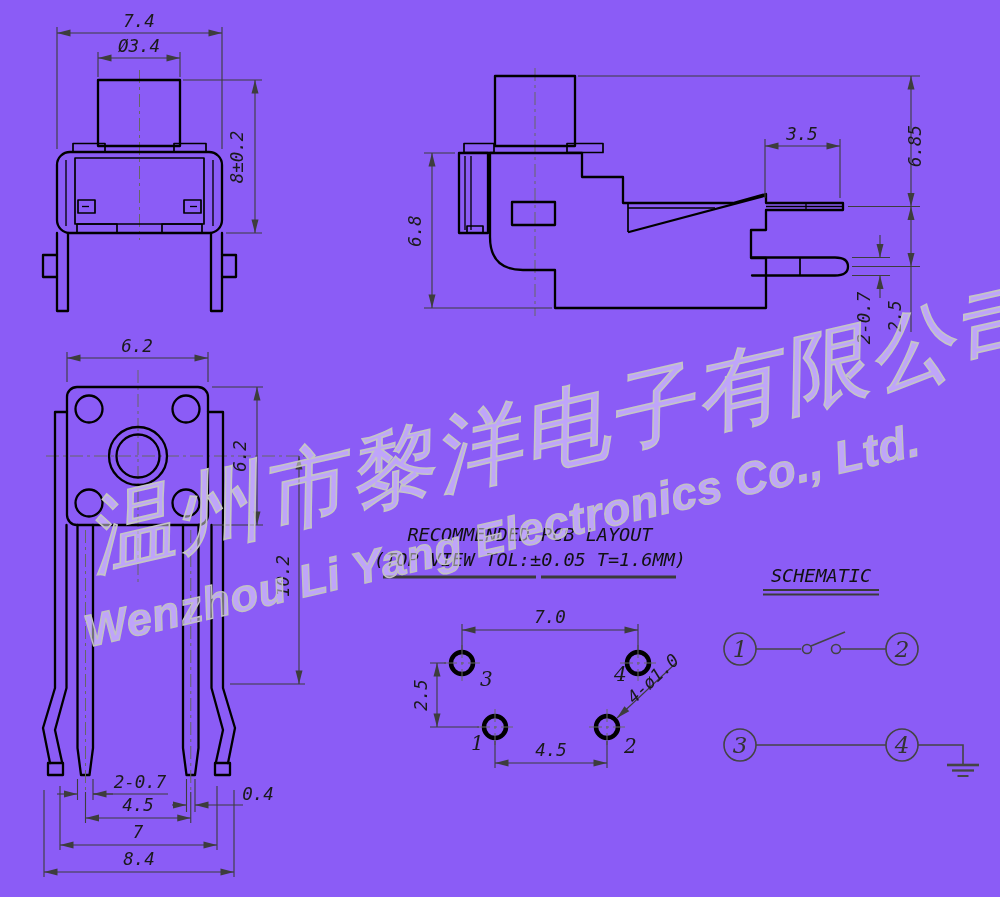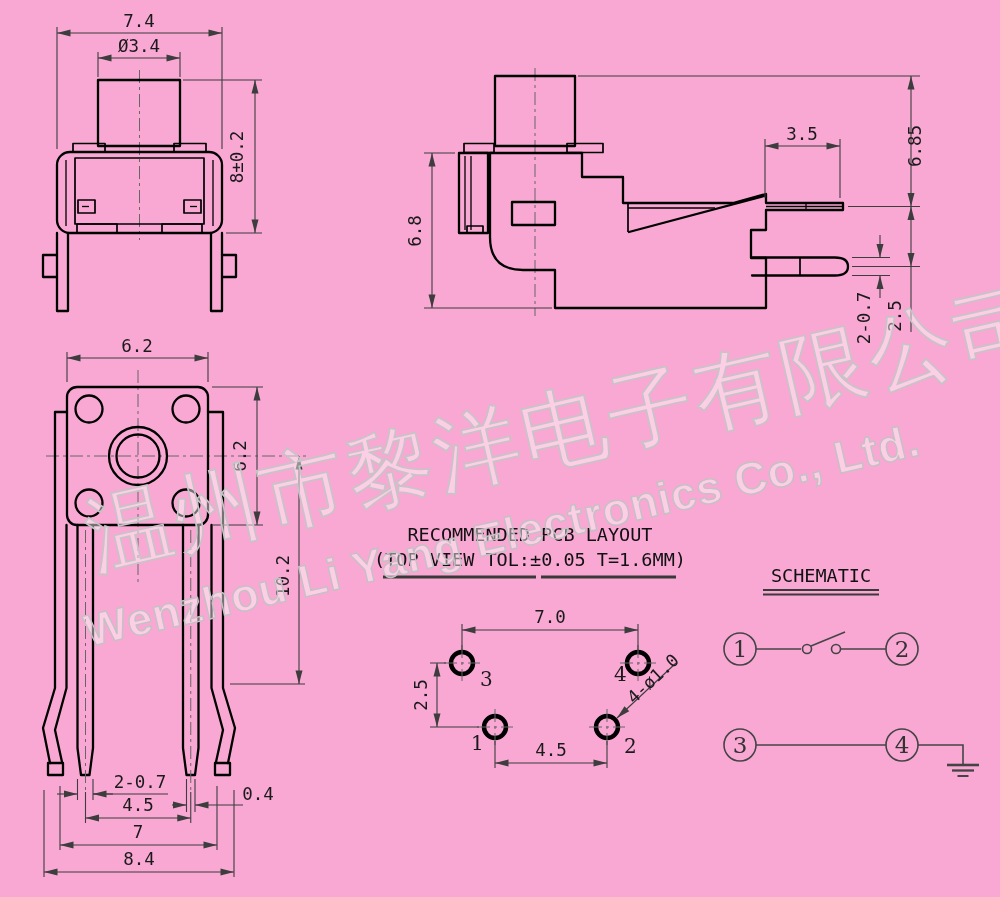--- a/index.html
+++ b/index.html
@@ -1,16 +1,16 @@
 <!DOCTYPE html>
 <html><head>
 <meta charset="utf-8">
 <style>
   html,body{margin:0;padding:0;background:#fff;}
-  #stage{position:relative;width:1000px;height:897px;background:#f9a8d4;overflow:hidden;}
+  #stage{position:relative;width:1000px;height:897px;background:#8b5cf6;overflow:hidden;font-style:italic;}
   svg{display:block;}
   .part{fill:none;stroke:#000;stroke-width:2.3;stroke-linejoin:round;stroke-linecap:round;}
   .p2{fill:none;stroke:#000;stroke-width:1.7;stroke-linejoin:round;}
   .p1{fill:none;stroke:#000;stroke-width:1.3;}
   .dim{fill:none;stroke:#3d3d3d;stroke-width:1.1;}
   .dl{marker-start:url(#arr);marker-end:url(#arr);}
   .de{marker-end:url(#arr);}
   .cl{fill:none;stroke:#666;stroke-width:1;stroke-dasharray:13 4 3 4;}
   .dt{font-family:"DejaVu Sans Mono",monospace;font-size:17.5px;fill:#1a1a1a;}
   .ttl{font-family:"DejaVu Sans Mono",monospace;font-size:18.5px;fill:#111;}

